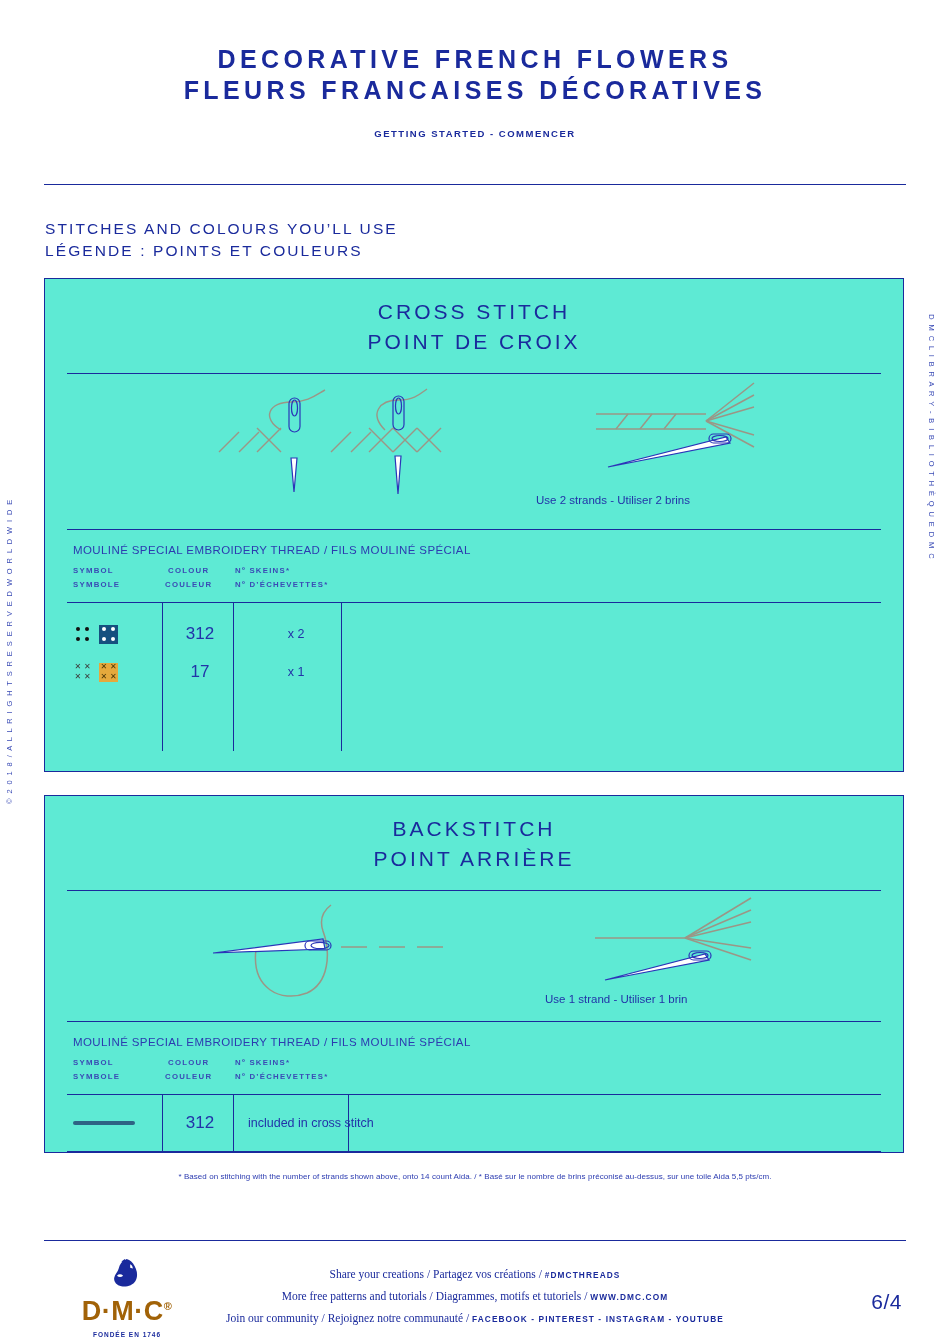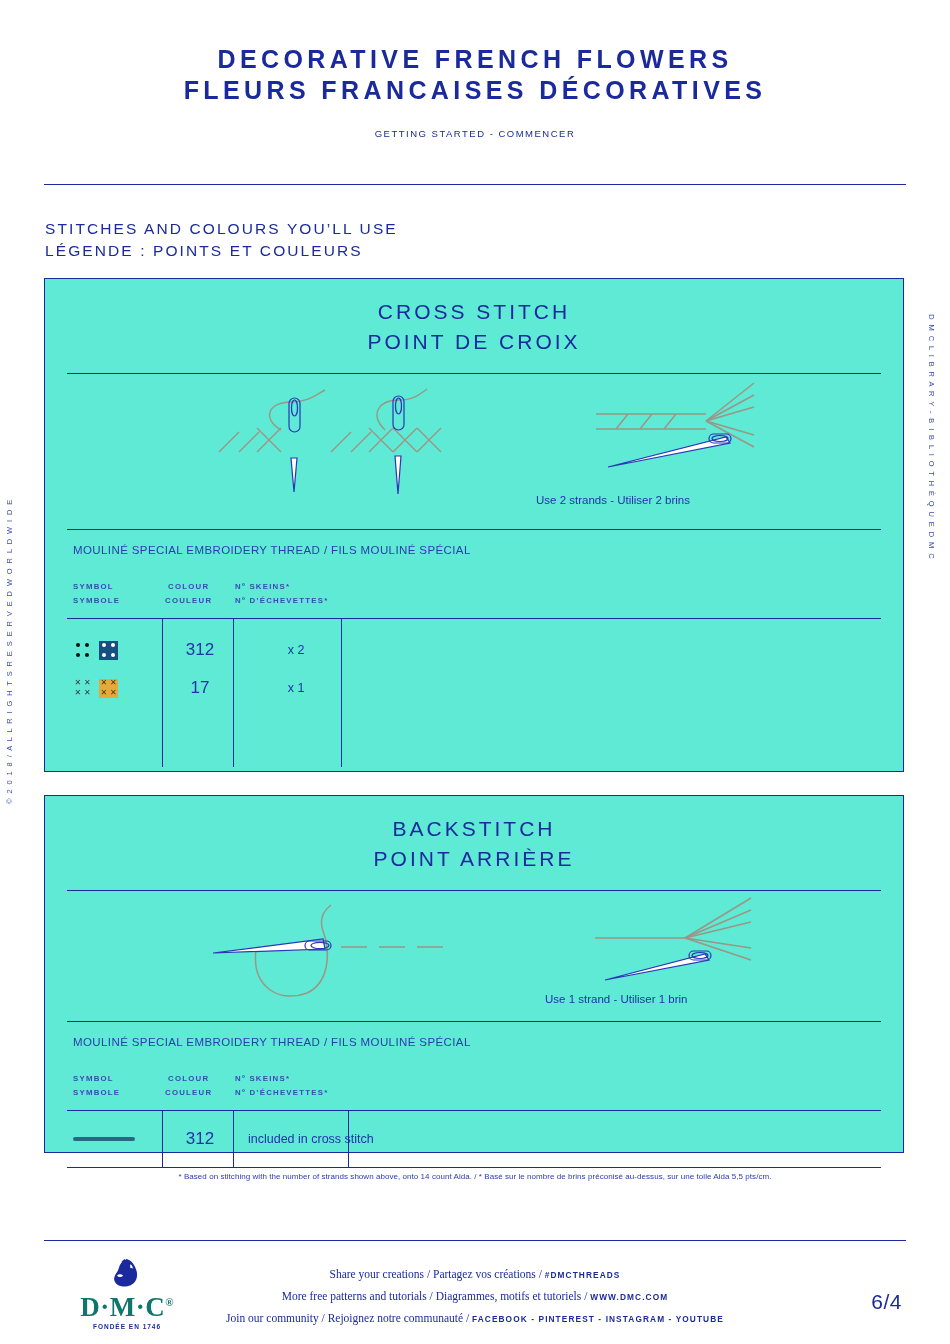--- a/index.html
+++ b/index.html
@@ -50,21 +50,21 @@
   .doc-title {
     font-size: 25px;
     font-weight: bold;
     letter-spacing: 4.4px;
     color: #1a2a9c;
     line-height: 31px;
   }
   .doc-subtitle {
     margin-top: 22px;
     font-size: 9.5px;
-    font-weight: normal;
+    font-weight: bold;
     letter-spacing: 1.5px;
     color: #1a2a9c;
   }
 
   
   .hrule {
     position: absolute;
     left: 44px;
     width: 862px;
     border-top: 1.2px solid #1a2a9c;
@@ -133,21 +133,21 @@
   .thread-block { padding: 0; }
   .thread-title {
     font-size: 11.5px;
     letter-spacing: 0.4px;
     color: #2c3bb0;
     padding: 14px 0 0 28px;
   }
   .col-heads {
     position: relative;
     height: 38px;
-    margin-top: 24px;
+    margin-top: 8px;
   }
   .col-head {
     position: absolute;
     font-size: 7.8px;
     font-weight: bold;
     letter-spacing: 1.25px;
     line-height: 13.5px;
     color: #3a4bb5;
     white-space: nowrap;
   }
@@ -295,23 +295,22 @@
     position: absolute;
     left: 62px;
     top: 1258px;
     width: 130px;
     text-align: center;
   }
   #dmc-word {
     font-size: 27px;
     font-weight: bold;
     letter-spacing: 0.5px;
-    color: #0f766e;
-    line-height: 28px;
-    font-family: Liberation Serif, serif;
+    color: #a16207;
+    line-height: 36px;
   }
   #dmc-word sup { font-size: 11px; vertical-align: super; }
   #dmc-tag {
     font-size: 6.5px;
     font-weight: bold;
     letter-spacing: 1px;
     color: #1a2a9c;
     margin-top: 2px;
   }
   #dmc-horse { height: 30px; display:block; margin: 0 auto; }

